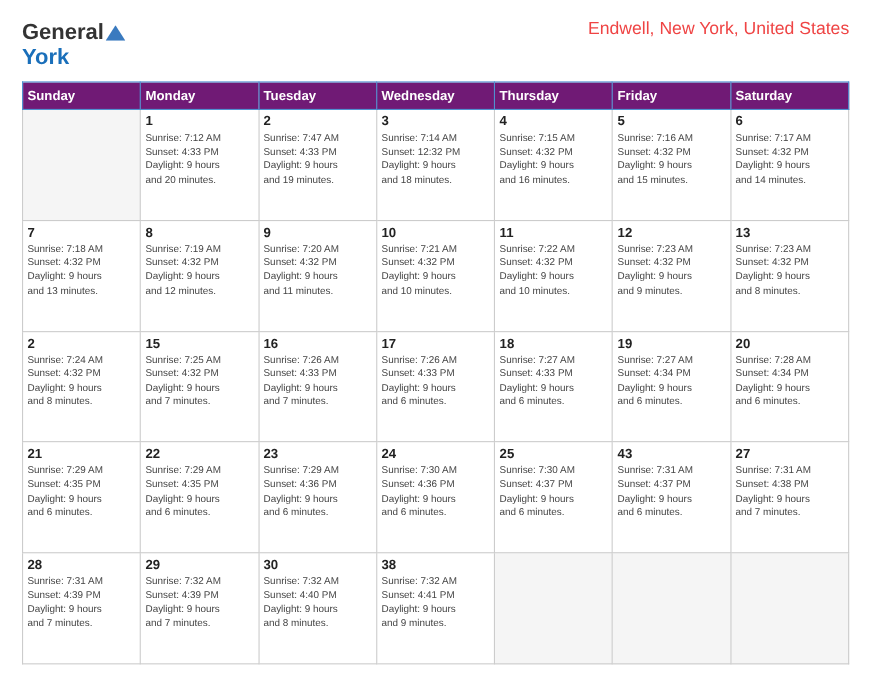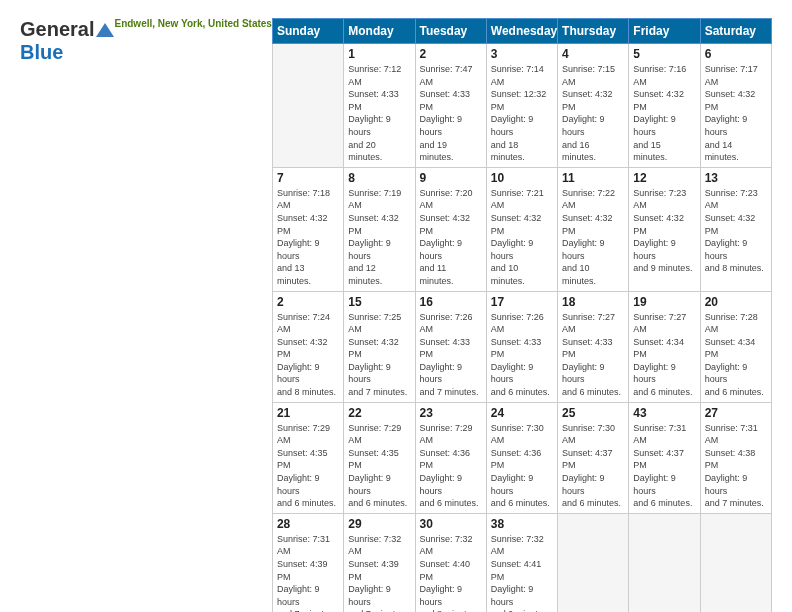--- a/index.html
+++ b/index.html
@@ -8,20 +8,21 @@
       height: 612px;
       font-family: Arial, sans-serif;
       background: #fff;
       overflow: hidden;
     }
     .page {
       width: 792px;
       height: 612px;
       padding: 18px 20px 8px 20px;
       display: flex;
+      flex-direction: column;
     }
     .header {
       display: flex;
       justify-content: space-between;
       align-items: flex-start;
       margin-bottom: 10px;
     }
     .logo {
       display: flex;
       flex-direction: column;
@@ -30,33 +31,32 @@
     .title-block {
       text-align: right;
     }
     .main-title {
       font-size: 30px;
       font-weight: bold;
       color: #222;
       line-height: 1.2;
     }
     .sub-title {
-      font-size: 10px;
-      color: #4d7c0f;
-      font-weight: bold;
+      font-size: 16px;
+      color: #ef4444;
     }
     .calendar {
       border: 1px solid #ccc;
       border-collapse: collapse;
       width: 100%;
       flex: 1;
       table-layout: fixed;
     }
     .calendar th {
-      background: #0369a1;
+      background: #701a75;
       color: #fff;
       font-size: 12px;
       font-weight: bold;
       padding: 5px 4px;
       text-align: left;
       border: 1px solid #5090d0;
     }
     .calendar td {
       border: 1px solid #ccc;
       vertical-align: top;
@@ -105,21 +105,21 @@
 
 <div class="page">
   <div class="header">
     <div class="logo">
       <div class="logo-wrapper">
         <span class="logo-g">General</span>
         <svg class="arrow-svg" width="18" height="14" viewBox="0 0 18 14">
           <polygon points="0,14 9,0 18,14" fill="#3a7abf"></polygon>
         </svg>
       </div>
-      <span class="logo-b">Blue</span>
+      <span class="logo-b">York</span>
     </div>
     <div class="title-block">
       <div class="sub-title">Endwell, New York, United States</div>
     </div>
   </div>
 
   <table class="calendar">
     <thead>
       <tr>
         <th>Sunday</th>

